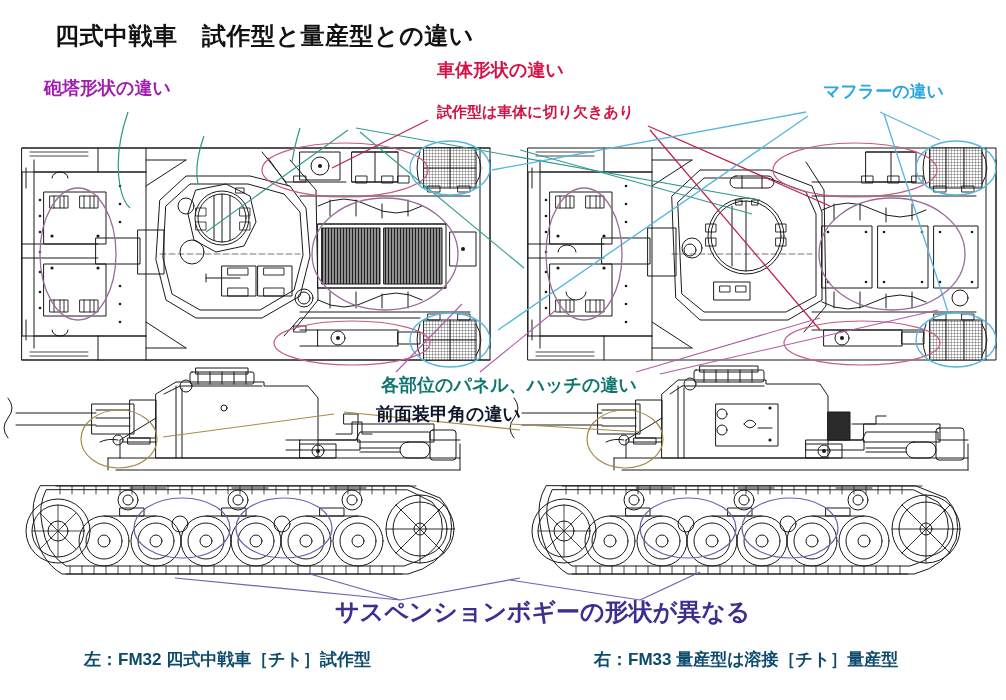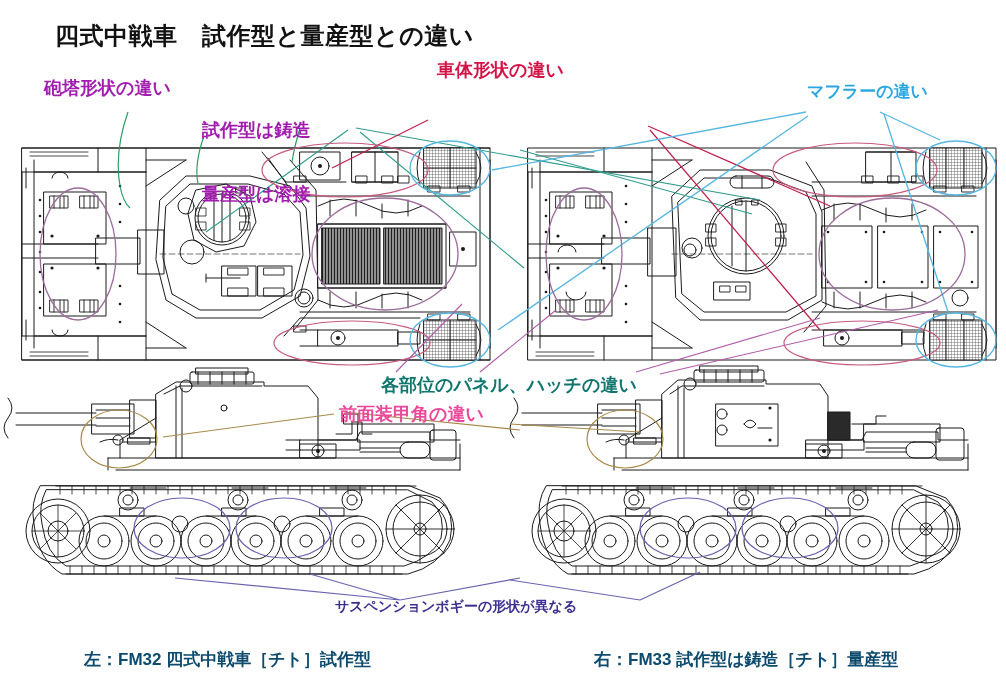--- a/index.html
+++ b/index.html
@@ -14,33 +14,33 @@
   
   #page-title{
     left:44px;top:20px;font-size:24px;font-weight:bold;letter-spacing:0.5px;
     color:#121212;white-space:pre;margin-left:11px;
   }
 
   
   .anno{font-weight:bold;white-space:pre;line-height:1.18;}
   .anno.green{color:#a21caf;}
   .anno.crimson{color:#d31245;}
-  .anno.cyan{color:#2aa7e0;}
+  .anno.cyan{color:#2aa7e0;margin-left:16px;}
   .anno.magenta{color:#0f766e;}
-  .anno.olive{color:#ec4899;}
+  .anno.olive{color:#0f172a;margin-left:37px;}
   .anno.violet{color:#3b2f8f;}
 
   #anno-turret{left:44px;top:78px;font-size:18px;}
   #anno-cast-weld{left:202px;top:78px;font-size:18px;}
   #anno-hull-shape{left:437px;top:60px;font-size:18px;}
   #anno-hull-notch{left:437px;top:103px;font-size:15px;}
   #anno-muffler{left:807px;top:82px;font-size:17px;}
   #anno-panels{left:381px;top:375px;font-size:18px;}
   #anno-front-armor{left:339px;top:404px;font-size:18px;}
-  #anno-suspension{left:335px;top:598px;font-size:14px;}
+  #anno-suspension{left:335px;top:598px;font-size:24px;}
 
   
   .caption{font-size:17px;font-weight:bold;color:#0c4a6e;white-space:pre;}
   #caption-left{left:84px;top:648px;}
   #caption-right{left:594px;top:648px;}
 
   
   #art{position:absolute;left:0;top:0;width:1006px;height:700px;}
 </style>
 </head>
@@ -639,33 +639,30 @@
       <path d="M400 600 L520 578"></path>
       <path d="M640 600 L700 572"></path>
       <path d="M640 600 L510 580"></path>
     </g>
   </svg>
 
   <div class="abs" id="page-title">四式中戦車　試作型と量産型との違い</div>
 
   <div class="abs anno green" id="anno-turret">砲塔形状の違い</div>
 
-  <div class="abs anno green" id="anno-cast-weld">
-    <div>試作型は鋳造</div>
-    <div>量産型は溶接</div>
-  </div>
 
   <div class="abs anno crimson" id="anno-hull-shape">車体形状の違い</div>
 
+  <div class="abs anno crimson" id="anno-hull-notch">試作型は車体に切り欠きあり</div>
 
   <div class="abs anno cyan" id="anno-muffler">マフラーの違い</div>
 
   <div class="abs anno magenta" id="anno-panels">各部位のパネル、ハッチの違い</div>
 
   <div class="abs anno olive" id="anno-front-armor">前面装甲角の違い</div>
 
   <div class="abs anno violet" id="anno-suspension">サスペンションボギーの形状が異なる</div>
 
   <div class="abs caption" id="caption-left">左：FM32 四式中戦車［チト］試作型</div>
 
-  <div class="abs caption" id="caption-right">右：FM33 試作型は鋳造［チト］量産型</div>
+  <div class="abs caption" id="caption-right">右：FM33 量産型は溶接［チト］量産型</div>
 
 </div>
 
 </body></html>

